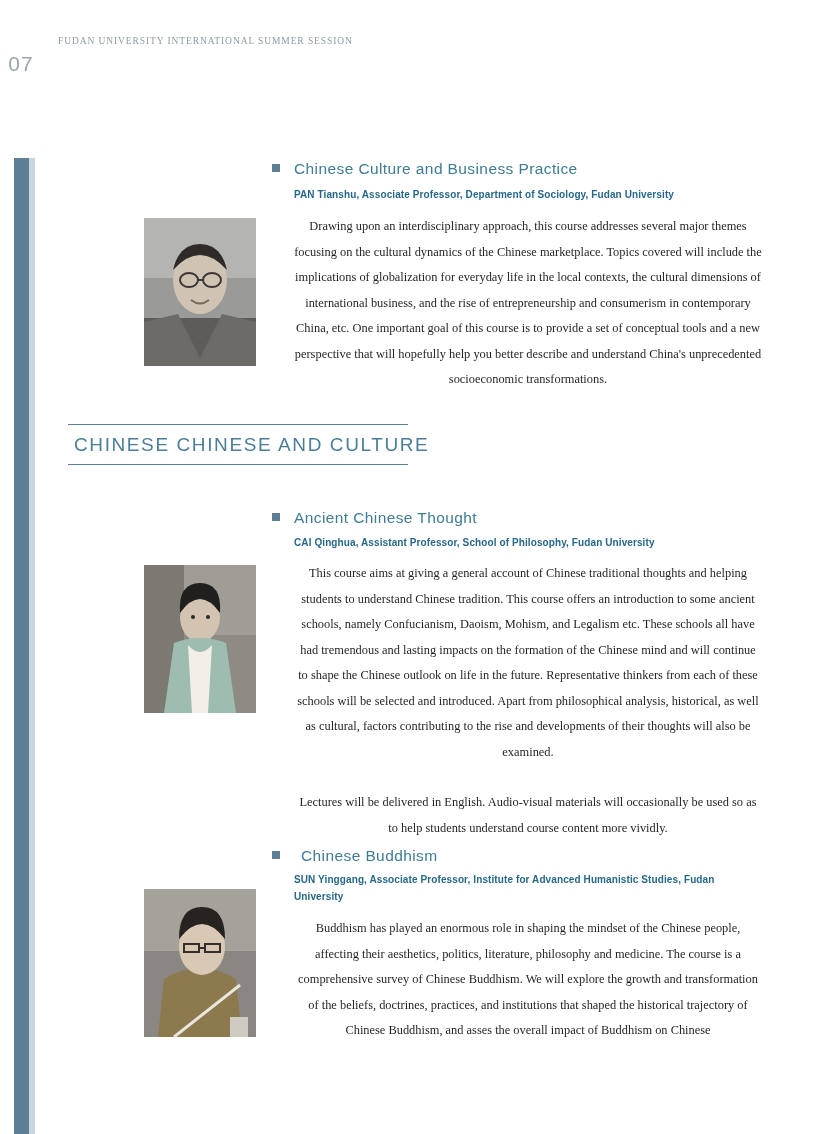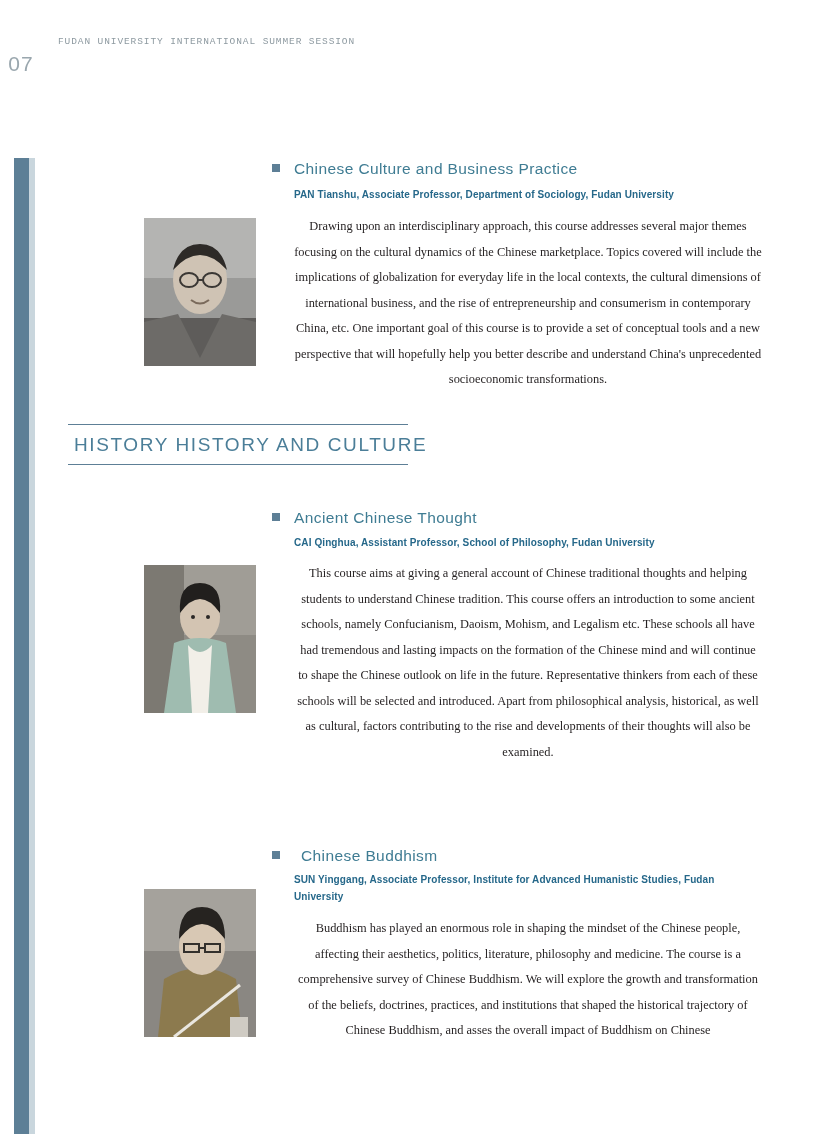--- a/index.html
+++ b/index.html
@@ -29,21 +29,21 @@
     letter-spacing: 1px;
     display: flex;
     align-items: flex-end;
     justify-content: center;
   }
 
   .header-title {
     position: absolute;
     left: 58px;
     top: 36px;
-    font-family: Liberation Mono, monospace;
+    font-family: Liberation Serif, serif;
     font-size: 9.5px;
     letter-spacing: 0.9px;
     color: #8e9aa1;
     white-space: nowrap;
   }
 
   
   .left-bar-dark {
     position: absolute;
     left: 14px;
@@ -183,21 +183,21 @@
       </svg>
     </div>
 
     <div class="body-text" style="left:294px;top:214px;">
       <p>Drawing upon an interdisciplinary approach, this course addresses several major themes focusing on the cultural dynamics of the Chinese marketplace. Topics covered will include the implications of globalization for everyday life in the local contexts, the cultural dimensions of international business, and the rise of entrepreneurship and consumerism in contemporary China, etc. One important goal of this course is to provide a set of conceptual tools and a new perspective that will hopefully help you better describe and understand China's unprecedented socioeconomic transformations.</p>
     </div>
   </div>
 
   <div class="section-head">
     <div class="rule-top"></div>
-    <div class="label">HISTORY HISTORY AND CULTURE</div>
+    <div class="label">CHINESE CHINESE AND CULTURE</div>
     <div class="rule-bottom"></div>
   </div>
 
   <div class="course" style="left:0;top:0;width:836px;height:0;">
     <div class="bullet" style="left:272px;top:513px;"></div>
     <div class="course-title" style="left:294px;top:509px;">Ancient Chinese Thought</div>
     <div class="instructor" style="left:294px;top:534px;">CAI Qinghua, Assistant Professor, School of Philosophy, Fudan University</div>
 
     <div class="photo" style="left:144px;top:565px;width:112px;height:148px;">
       <svg width="112" height="148" viewBox="0 0 112 148">
@@ -208,20 +208,21 @@
         <path d="M36 48 q20 -28 40 0 q2 -30 -20 -30 q-22 0 -20 30 z" fill="#211f1d"></path>
         <path d="M30 78 q26 -10 52 0 l10 70 l-72 0 z" fill="#9fbcb0"></path>
         <path d="M44 80 q12 14 24 0 l-4 68 l-16 0 z" fill="#f2efe8"></path>
         <circle cx="49" cy="52" r="2" fill="#2b2826"></circle>
         <circle cx="64" cy="52" r="2" fill="#2b2826"></circle>
       </svg>
     </div>
 
     <div class="body-text" style="left:294px;top:561px;">
       <p>This course aims at giving a general account of Chinese traditional thoughts and helping students to understand Chinese tradition.  This course offers an introduction to some ancient schools, namely Confucianism, Daoism, Mohism, and Legalism etc. These schools all have had tremendous and lasting impacts on the formation of the Chinese mind and will continue to shape the Chinese outlook on life in the future.  Representative thinkers from each of these schools will be selected and introduced. Apart from philosophical analysis, historical, as well as cultural, factors contributing to the rise and developments of their thoughts will also be examined.</p>
+      <p>Lectures will be delivered in English. Audio-visual materials will occasionally be used so as to help students understand course content more vividly.</p>
     </div>
   </div>
 
   <div class="course" style="left:0;top:0;width:836px;height:0;">
     <div class="bullet" style="left:272px;top:851px;"></div>
     <div class="course-title" style="left:294px;top:847px;margin-left:7px;">Chinese Buddhism</div>
     <div class="instructor" style="left:294px;top:871px;">SUN Yinggang, Associate Professor, Institute for Advanced Humanistic Studies, Fudan University</div>
 
     <div class="photo" style="left:144px;top:889px;width:112px;height:148px;">
       <svg width="112" height="148" viewBox="0 0 112 148">

